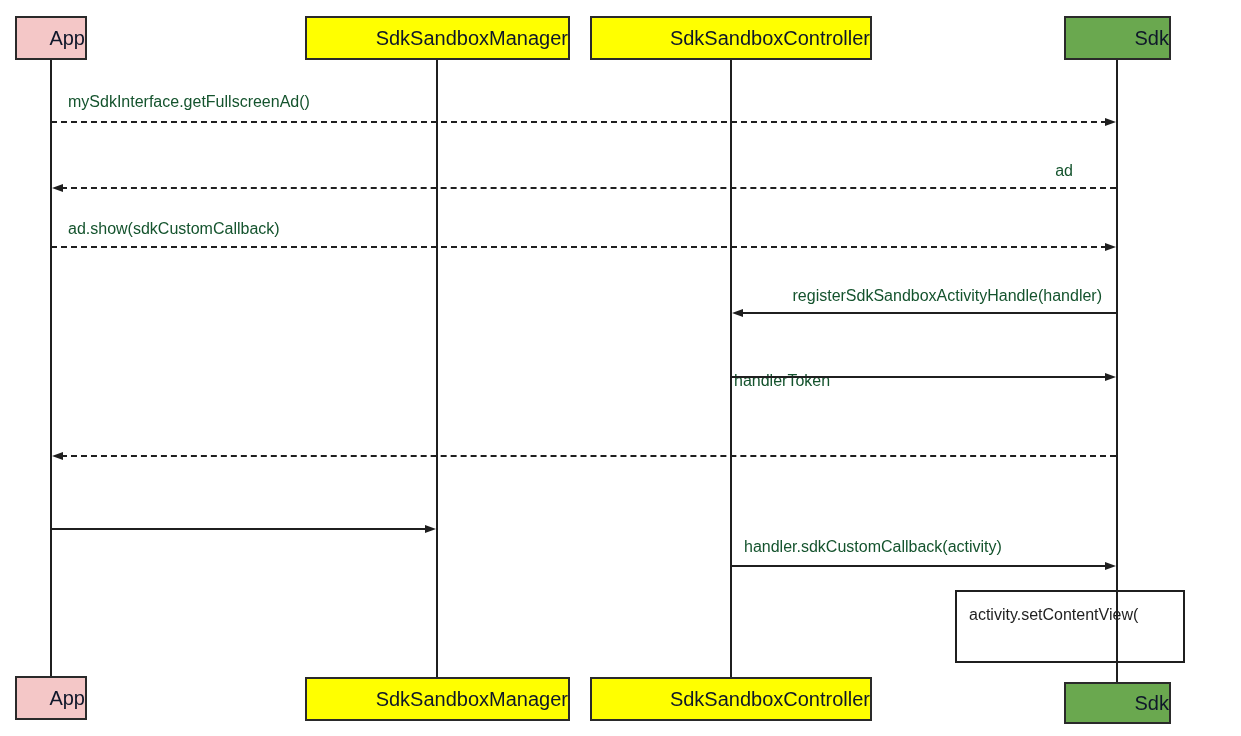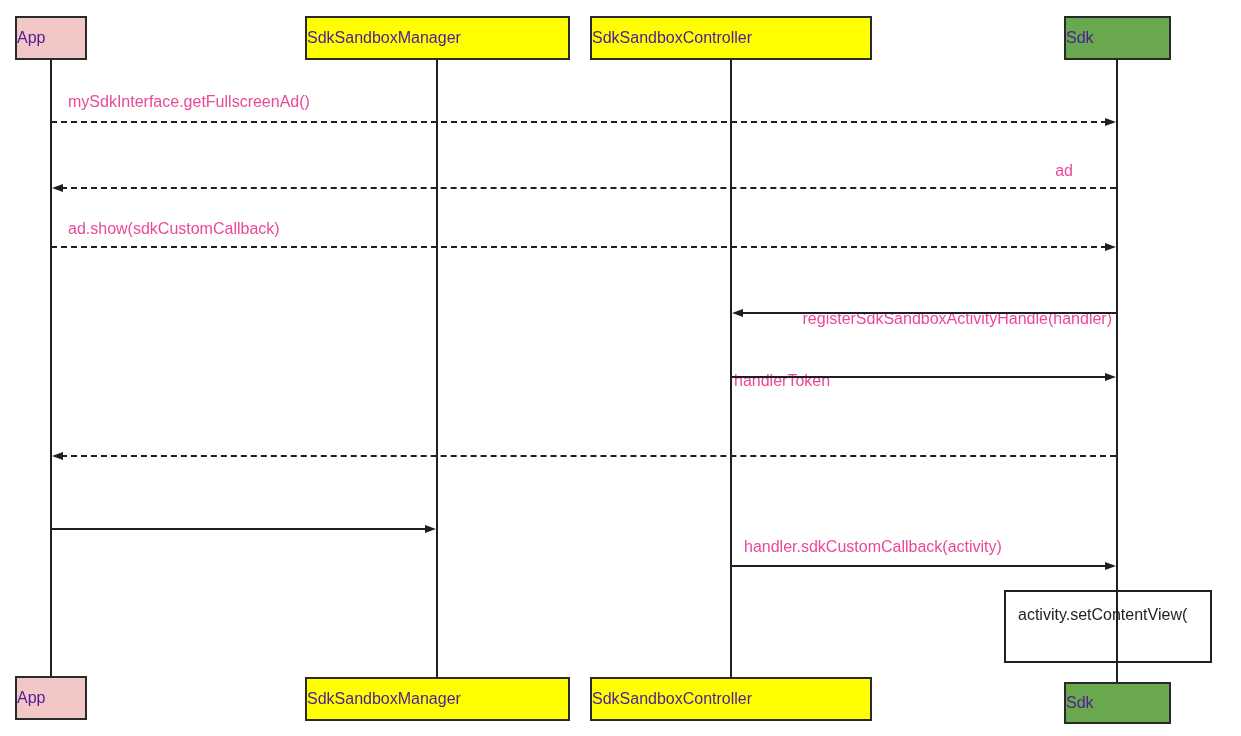--- a/index.html
+++ b/index.html
@@ -16,35 +16,35 @@
     overflow: hidden;
     color: #212121;
     font-size: 16px;
   }
   .pbox {
     position: absolute;
     box-sizing: border-box;
     border: 2px solid #2a2a2a;
     display: flex;
     align-items: center;
-    justify-content: flex-start;
-    font-size: 16px;
-    color: #4c1d95;
+    justify-content: flex-end;
+    font-size: 20px;
+    color: #0f172a;
     height: 44px;
   }
   .lifeline {
     position: absolute;
     width: 2px;
     background: #1f1f1f;
   }
   .msg-label {
     position: absolute;
     white-space: nowrap;
     font-size: 16px;
-    color: #ec4899;
+    color: #14532d;
     line-height: 18px;
   }
   .msg-line {
     position: absolute;
     height: 0;
     border-top: 2px solid #1f1f1f;
   }
   .msg-line.dashed {
     border-top-style: dashed;
   }
@@ -96,39 +96,39 @@
   <div class="ah right" style="left:1105px; top:118px;"></div>
 
   <div class="msg-label" style="right:168px; top:162px;">ad</div>
   <div class="msg-line dashed" style="left:61px; top:187px; width:1055px;"></div>
   <div class="ah left" style="left:52px; top:184px;"></div>
 
   <div class="msg-label" style="left:68px; top:220px;">ad.show(sdkCustomCallback)</div>
   <div class="msg-line dashed" style="left:51px; top:246px; width:1056px;"></div>
   <div class="ah right" style="left:1105px; top:243px;"></div>
 
-  <div class="msg-label" style="right:129px; top:287px;margin-top:23px;">registerSdkSandboxActivityHandle(handler)</div>
+  <div class="msg-label" style="right:139px; top:287px;">registerSdkSandboxActivityHandle(handler)</div>
   <div class="msg-line" style="left:742px; top:312px; width:374px;"></div>
   <div class="ah left" style="left:732px; top:309px;"></div>
 
   <div class="msg-label" style="left:734px; top:372px;">handlerToken</div>
   <div class="msg-line" style="left:731px; top:376px; width:375px;"></div>
   <div class="ah right" style="left:1105px; top:373px;"></div>
 
   <div class="msg-line dashed" style="left:61px; top:455px; width:1055px;"></div>
   <div class="ah left" style="left:52px; top:452px;"></div>
 
   <div class="msg-line" style="left:51px; top:528px; width:376px;"></div>
   <div class="ah right" style="left:425px; top:525px;"></div>
 
   <div class="msg-label" style="left:744px; top:538px;">handler.sdkCustomCallback(activity)</div>
   <div class="msg-line" style="left:731px; top:565px; width:375px;"></div>
   <div class="ah right" style="left:1105px; top:562px;"></div>
 
-  <div class="note" style="left:1004px; top:590px; width:208px; height:73px;">
+  <div class="note" style="left:955px; top:590px; width:230px; height:73px;">
     <div>activity.setContentView(</div>
   </div>
 
   <div class="pbox" style="left: 15px; top: 676px; width: 72px; background-color: rgb(244, 199, 199);">
     <span>App</span>
   </div>
   <div class="pbox" style="left: 305px; top: 677px; width: 265px; background-color: rgb(255, 255, 0);">
     <span>SdkSandboxManager</span>
   </div>
   <div class="pbox" style="left: 590px; top: 677px; width: 282px; background-color: rgb(255, 255, 0);">

